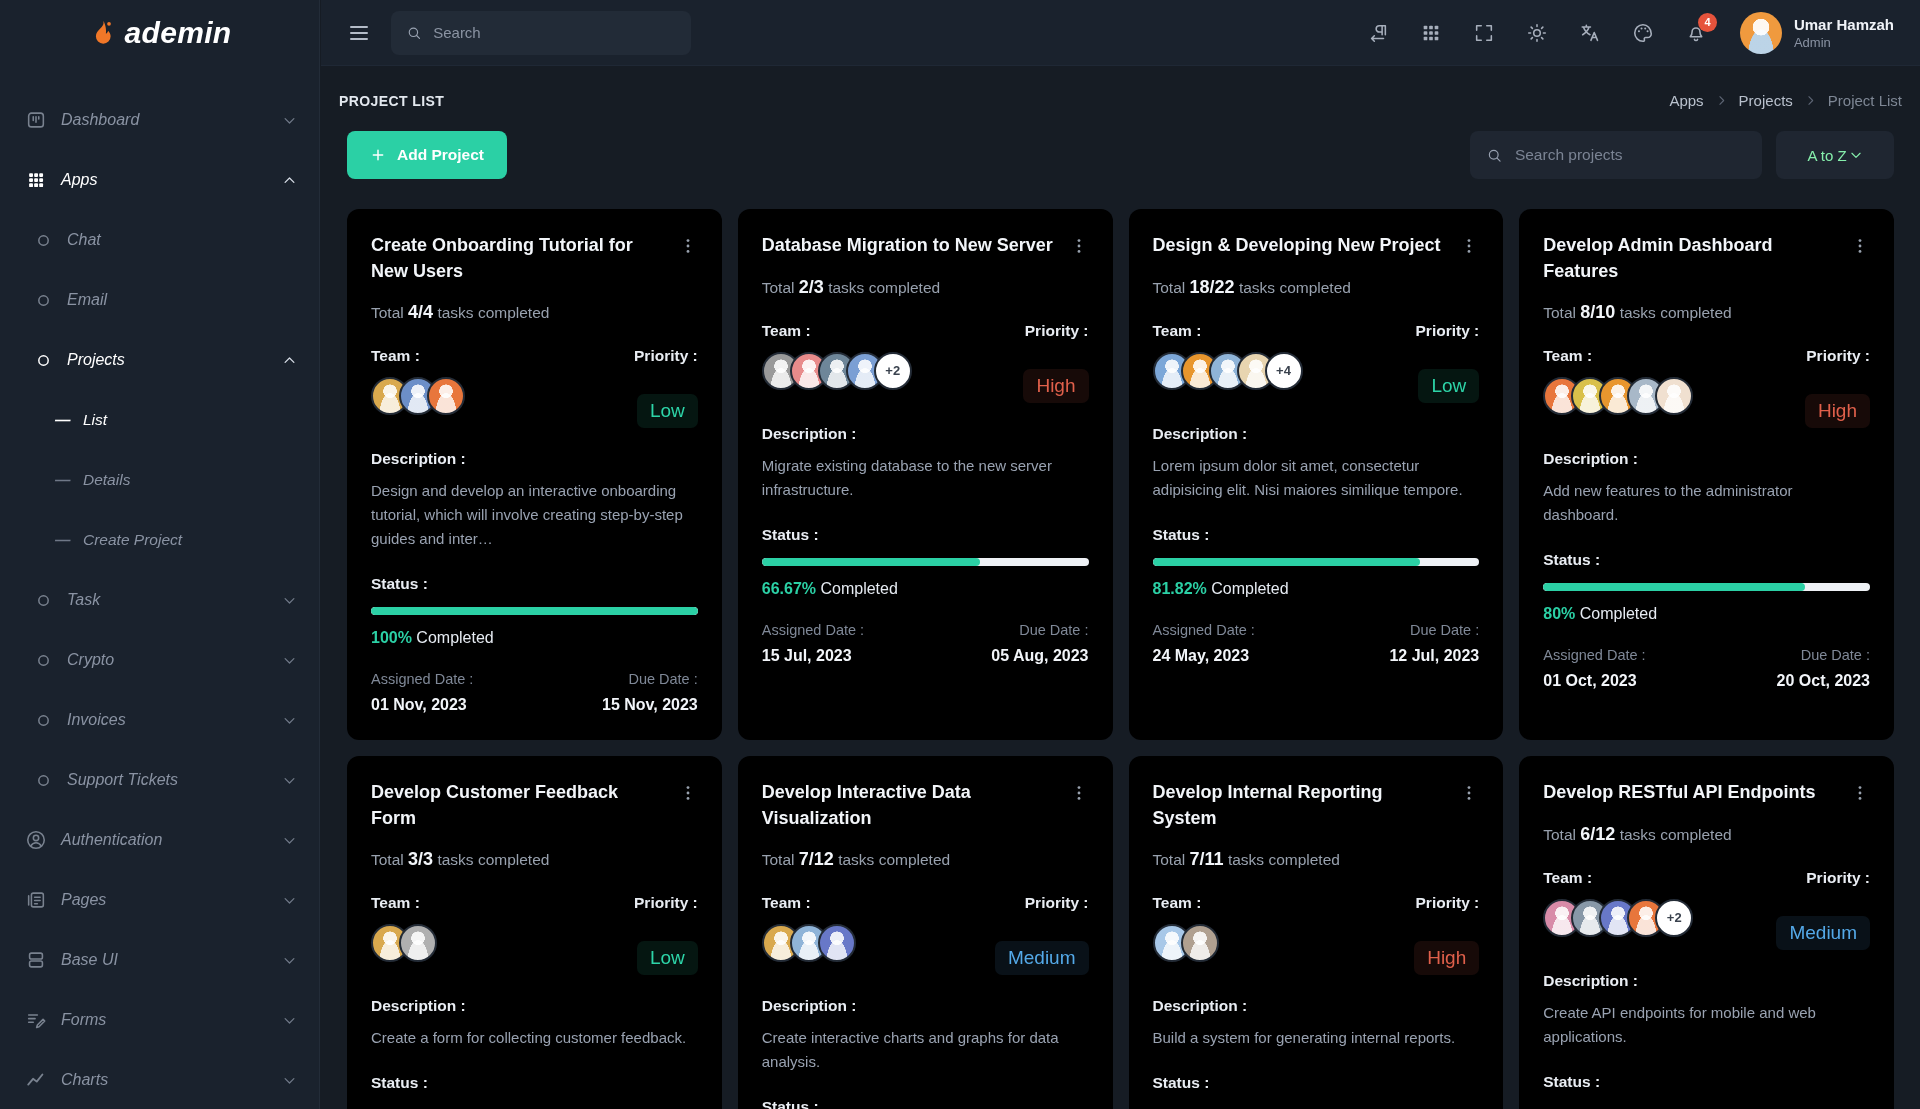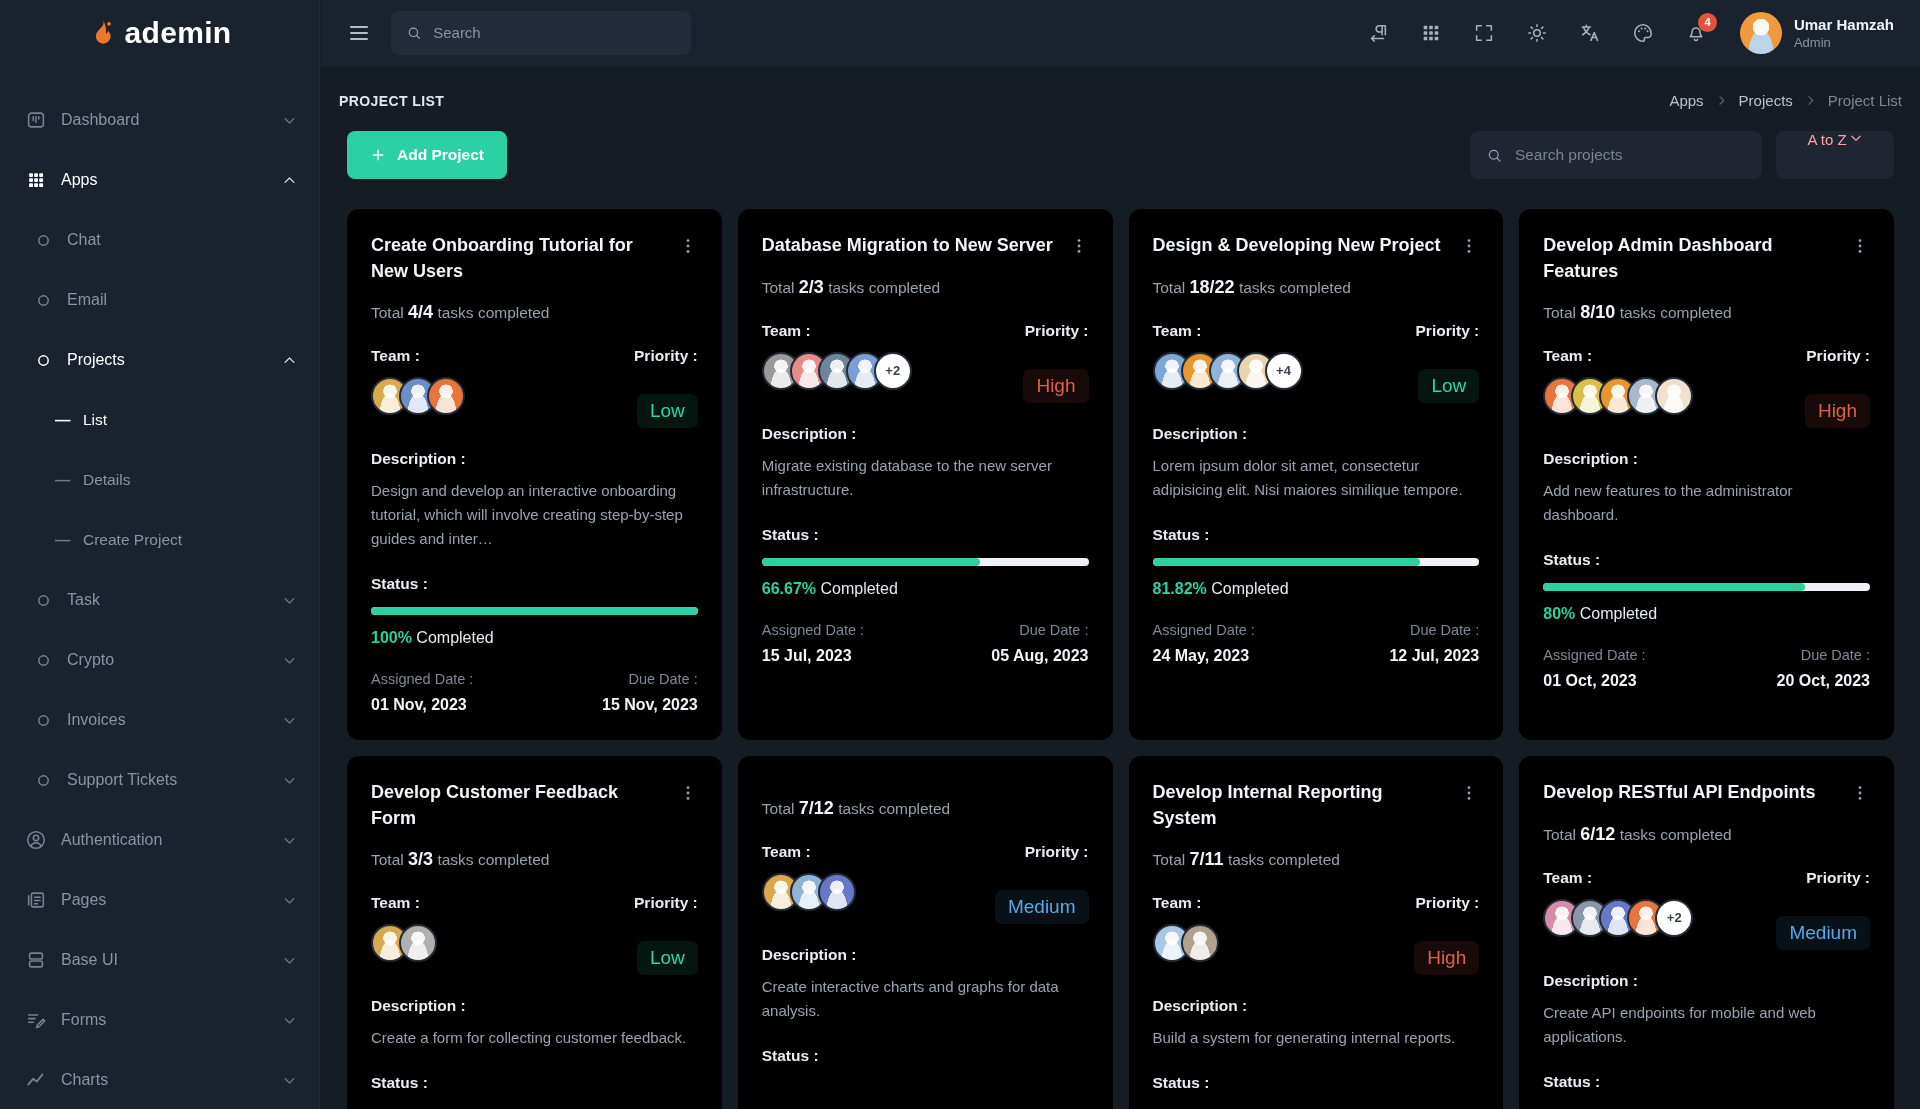--- a/index.html
+++ b/index.html
@@ -2,21 +2,21 @@
 <html><head>
 <meta charset="utf-8">
 <style>
   * { margin:0; padding:0; box-sizing:border-box; }
   html,body { width:1920px; height:1109px; overflow:hidden; }
   body { background:#161c24; font-family:"Liberation Sans",sans-serif; color:#e8ecf2; }
   button { background:none; border:none; cursor:pointer; font-family:inherit; }
   svg { display:block; }
 
   
-  .sidebar { position:fixed; left:0; top:0; bottom:0; width:320px; background:#1a222d; border-right:1px solid #232c38; z-index:10; }
+  .sidebar { position:fixed; left:0; top:0; bottom:0; width:320px; background:#1a222d; border-right:1px solid #232c38; z-index:10;font-style:italic; }
   .logo-row { height:66px; display:flex; align-items:center; justify-content:center; gap:7px; cursor:pointer; }
   .logo-text { color:#fff; font-size:30px; font-weight:700; letter-spacing:.3px; }
   .menu { padding-top:24px; }
   .m-item { display:flex; align-items:center; height:60px; padding-right:22px; color:#8a93a3; font-size:16px; cursor:pointer; }
   .m-item .mi-icon { width:22px; height:22px; flex:0 0 22px; color:#79828f; margin-right:14px; }
   .m-item.depth0 { padding-left:25px; }
   .m-item.depth1 { padding-left:36px; }
   .m-item.depth1 .mi-icon { width:15px; height:15px; flex:0 0 15px; margin-right:16px; }
   .m-item.depth2 { padding-left:55px; font-size:15.5px; }
   .dash { width:16px; margin-right:12px; color:#6f7887; font-weight:700; }
@@ -54,21 +54,21 @@
 
   
   .toolbar { display:flex; justify-content:space-between; align-items:center; padding:0 26px; margin-top:22px; }
   .add-btn { background:#2bd0a5; color:#fff; height:48px; border-radius:8px; padding:0 23px; font-size:15.5px; font-weight:600; display:flex; align-items:center; gap:11px; }
   .add-btn svg { width:16px; height:16px; }
   .toolbar-right { display:flex; gap:14px; }
   .search-projects { width:292px; height:48px; background:#1f2631; border-radius:8px; display:flex; align-items:center; gap:12px; padding:0 16px; }
   .search-projects .s-icon { width:19px; height:19px; color:#98a1b0; }
   .search-projects input { background:transparent; border:none; outline:none; color:#dfe5ec; font-size:15.5px; width:100%; font-family:inherit; }
   .search-projects input::placeholder { color:#7b8494; }
-  .sort-btn { width:118px; height:48px; background:#1f2631; border-radius:8px; color:#fca5a5; font-size:15px; display:flex; align-items:flex-start; justify-content:center; gap:2px; }
+  .sort-btn { width:118px; height:48px; background:#1f2631; border-radius:8px; color:#86efac; font-size:15px; display:flex; align-items:center; justify-content:center; gap:2px; }
   .sort-btn svg { width:14px; height:14px; }
 
   
   .cards { display:grid; grid-template-columns:repeat(4,1fr); gap:16px; padding:0 26px; margin-top:30px; grid-auto-rows:531px; }
   .card { background:#000000; border-radius:12px; padding:24px; display:flex; flex-direction:column; overflow:hidden; }
   .card-head { display:flex; align-items:flex-start; }
   .card-title { flex:1; padding-right:12px; font-size:18px; font-weight:600; color:#f2f5f9; line-height:1.42; }
   .kebab { color:#98a1ae; width:20px; height:20px; flex:0 0 20px; margin-top:3px; }
   .total { margin-top:18px; color:#98a1ae; font-size:15.5px; }
   .total b { color:#f2f5f9; font-size:18px; }
@@ -638,20 +638,32 @@
               <span class="t-avatar" style="background-color: rgb(176, 176, 176);"></span>
             </div>
           </div>
           <div class="prio-col"><div class="sec-label">Priority :</div><span class="prio-badge prio-low">Low</span></div>
         </div>
         <div class="sec-label desc-label">Description :</div>
         <div class="desc">Create a form for collecting customer feedback.</div>
         <div class="sec-label status-label">Status :</div>
       </div>
       <div class="card">
+        <div class="card-head">
+          <div class="card-title">Develop Interactive Data Visualization</div>
+          <button class="kebab">
+            <svg viewBox="0 0 24 24" width="100%" height="100%" fill="none" stroke="currentColor" stroke-width="1.7" stroke-linecap="round" stroke-linejoin="round">
+              <g fill="currentColor" stroke="none">
+                <circle cx="12" cy="5.5" r="1.7"></circle>
+                <circle cx="12" cy="12" r="1.7"></circle>
+                <circle cx="12" cy="18.5" r="1.7"></circle>
+              </g>
+            </svg>
+          </button>
+        </div>
         <div class="total">Total <b>7/12</b> tasks completed</div>
         <div class="team-row">
           <div>
             <div class="sec-label">Team :</div>
             <div class="avatars">
               <span class="t-avatar" style="background-color: rgb(217, 169, 78);"></span>
               <span class="t-avatar" style="background-color: rgb(143, 180, 216);"></span>
               <span class="t-avatar" style="background-color: rgb(104, 120, 200);"></span>
             </div>
           </div>

